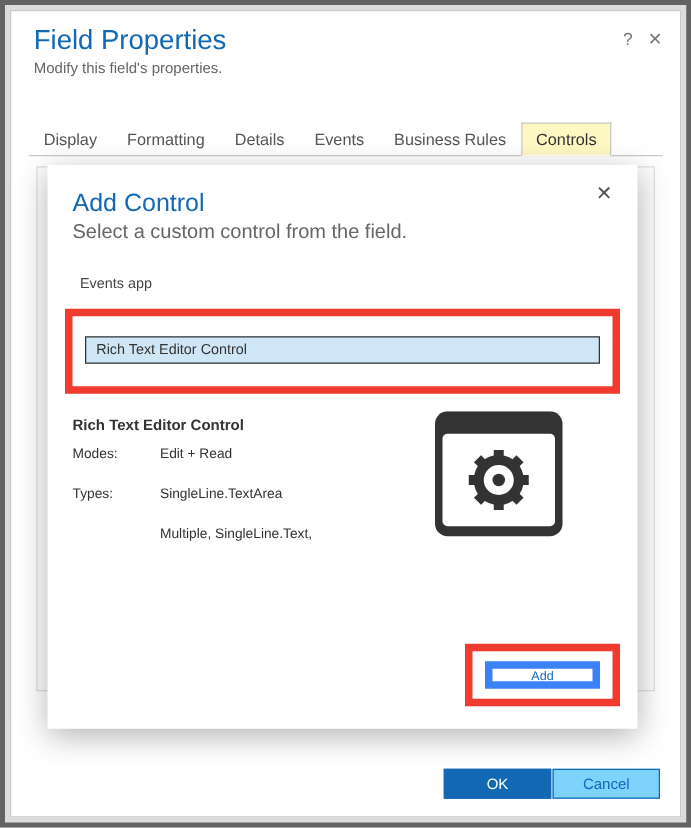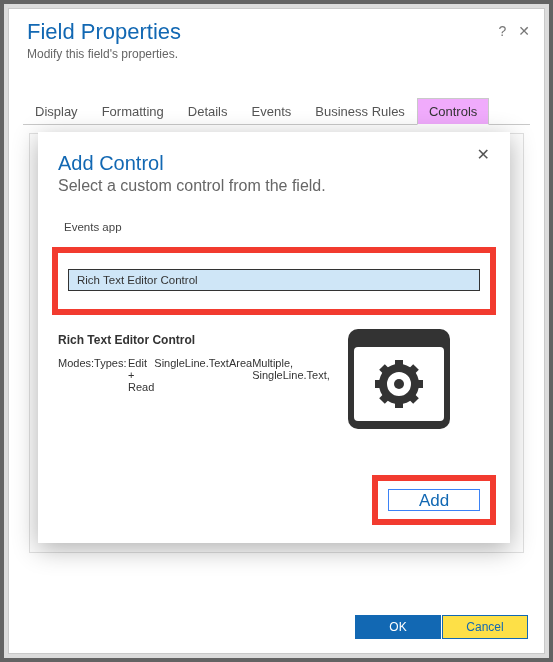--- a/index.html
+++ b/index.html
@@ -63,21 +63,21 @@
     border: 1px solid transparent;
     border-bottom: none;
     background: transparent;
     cursor: pointer;
     position: relative;
     top: 1px;
   }
   .tab.active {
     border-color: #c9c9c9;
     border-bottom: 1px solid #fff;
-    background: #f0abfc;
+    background: #fef9c3;
     color: #333;
   }
   .below-tabs {
     margin: 8px 20px;
     color: #666;
     height: 420px;
     border: 1px solid #e0e0e0;
     background: #fdfdfd;
   }
   .btn-row {
@@ -85,21 +85,21 @@
     right: 16px;
     bottom: 14px;
     display: flex;
     gap: 1px;
   }
   .win-btn {
     min-width: 86px;
     height: 24px;
     font-size: 12px;
     border: 1px solid #1268b3;
-    background: #fde047;
+    background: #7dd3fc;
     color: #1268b3;
     cursor: pointer;
   }
   .win-btn.primary {
     background: #1268b3;
     color: #fff;
   }
 
   .modal-shadow {
     position: absolute;
@@ -154,21 +154,22 @@
     font-size: 12px;
     margin-bottom: 10px;
     color: #333;
   }
   .detail-grid {
     display: flex;
     gap: 20px;
   }
   .detail-labels, .detail-values {
     display: flex;
-    gap: 0;
+    flex-direction: column;
+    gap: 20px;
     font-size: 11px;
     color: #333;
   }
   .detail-labels { width: 50px; }
   .detail-values { width: 140px; }
   .preview {
     position: absolute;
     right: 36px;
     top: 198px;
     width: 110px;
@@ -180,24 +181,24 @@
     margin-top: 82px;
     margin-right: -6px;
   }
   .add-highlight {
     border: 6px solid #f23b2f;
     padding: 8px 10px;
   }
   .add-btn {
     min-width: 92px;
     height: 22px;
-    border: 1px solid #3b82f6;
+    border: 6px solid #3b82f6;
     background: #fff;
     color: #1268b3;
-    font-size: 17px;
+    font-size: 10px;
     cursor: pointer;
   }
 </style>
 </head>
 <body>
 
 <div class="backdrop"></div>
 
 <div class="props-panel">
   <div class="props-header">

